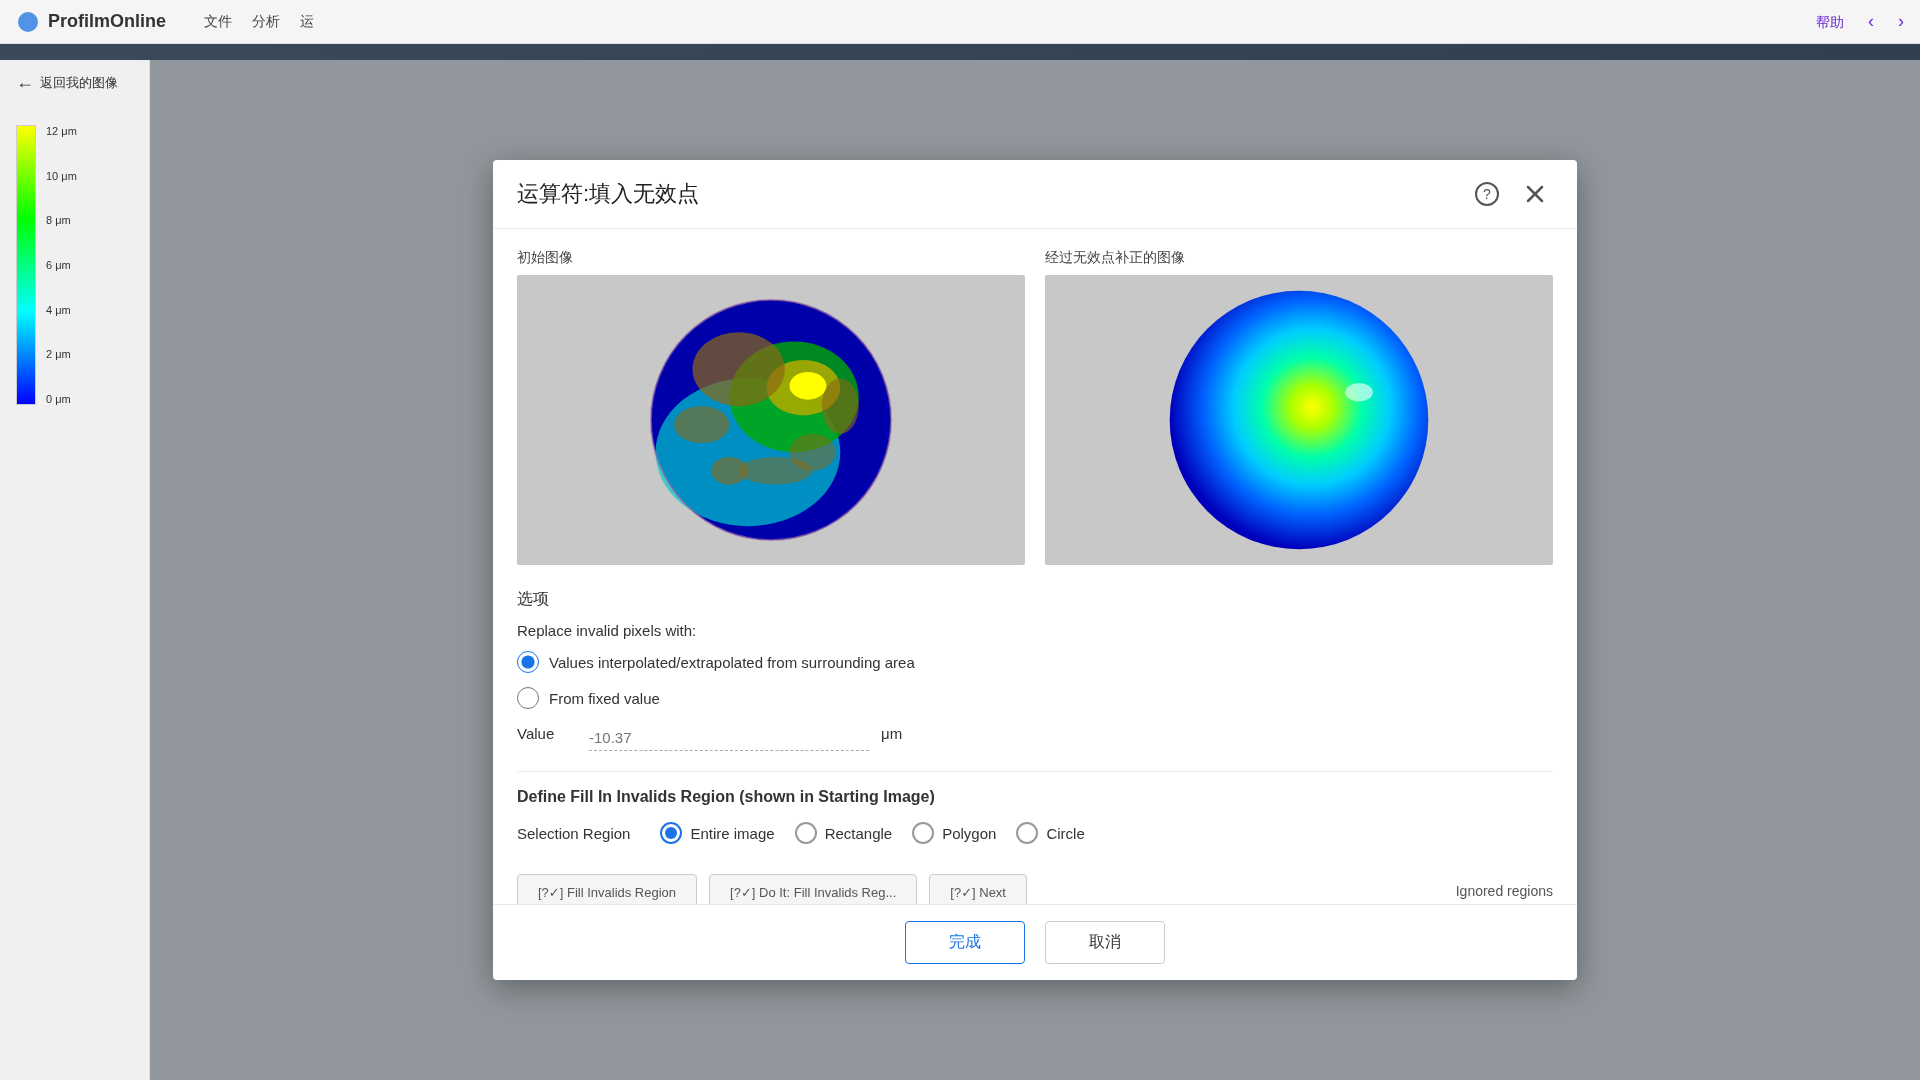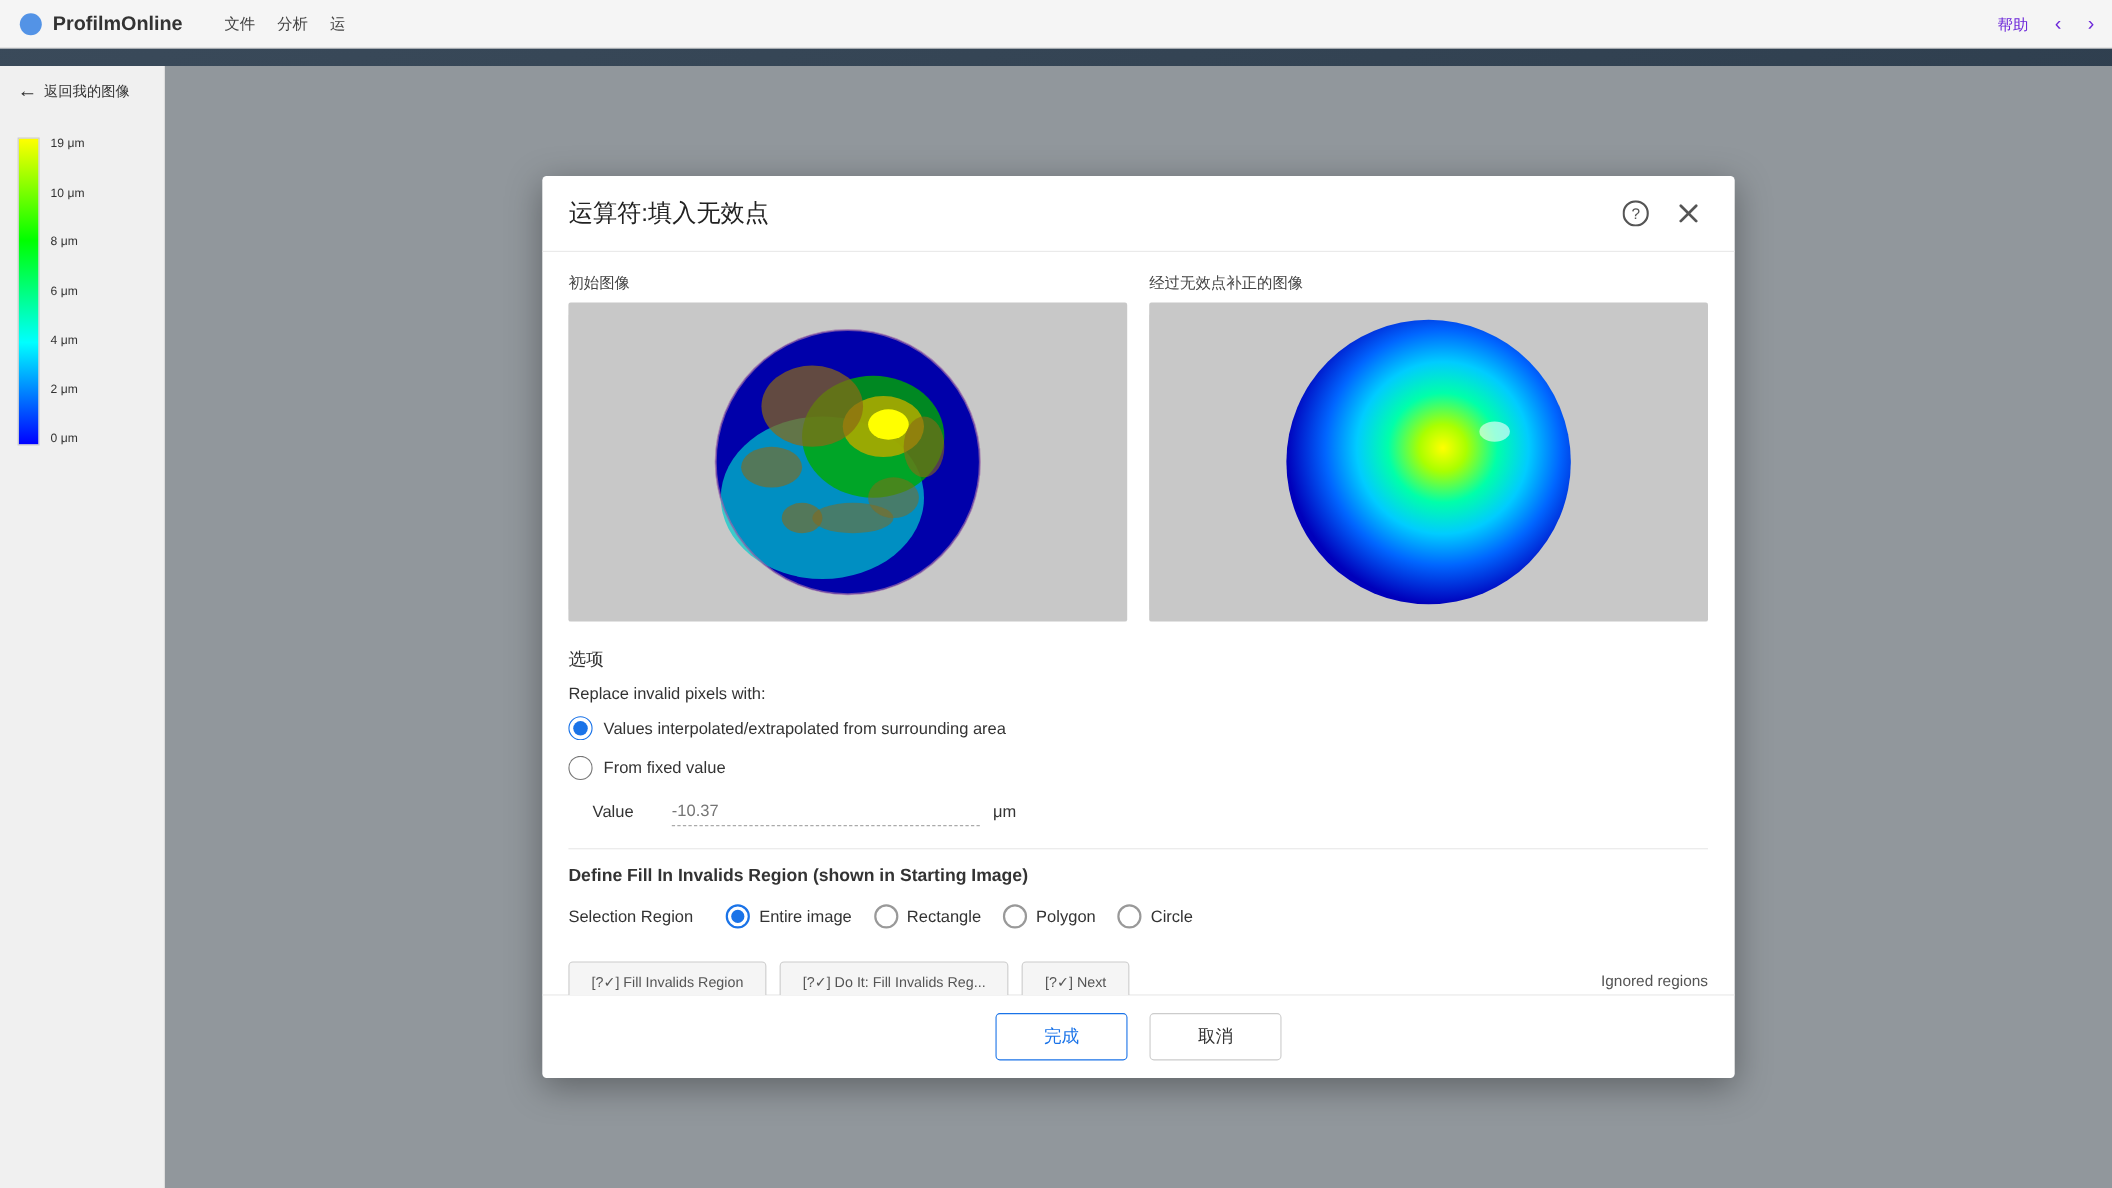--- a/index.html
+++ b/index.html
@@ -248,24 +248,22 @@
     }
 
     .radio-label {
       font-size: 15px;
       color: #333;
     }
 
     
     .value-row {
       display: flex;
-      align-items: center;
       gap: 12px;
       margin-bottom: 20px;
-      margin-left: 22px;
     }
 
     .value-label {
       font-size: 15px;
       color: #333;
       min-width: 60px;
     }
 
     .value-input {
       width: 280px;
@@ -441,21 +439,21 @@
 
 <div class="left-sidebar">
   <div class="sidebar-back">
     <span style="font-size:18px;">←</span>
     <span>返回我的图像</span>
   </div>
   <div class="color-scale">
     <div style="display:flex; align-items:flex-start; gap:4px;">
       <div class="color-scale-bar"></div>
       <div class="scale-labels">
-        <span>19 μm</span>
+        <span>12 μm</span>
         <span>10 μm</span>
         <span>8 μm</span>
         <span>6 μm</span>
         <span>4 μm</span>
         <span>2 μm</span>
         <span>0 μm</span>
       </div>
     </div>
   </div>
 </div>

